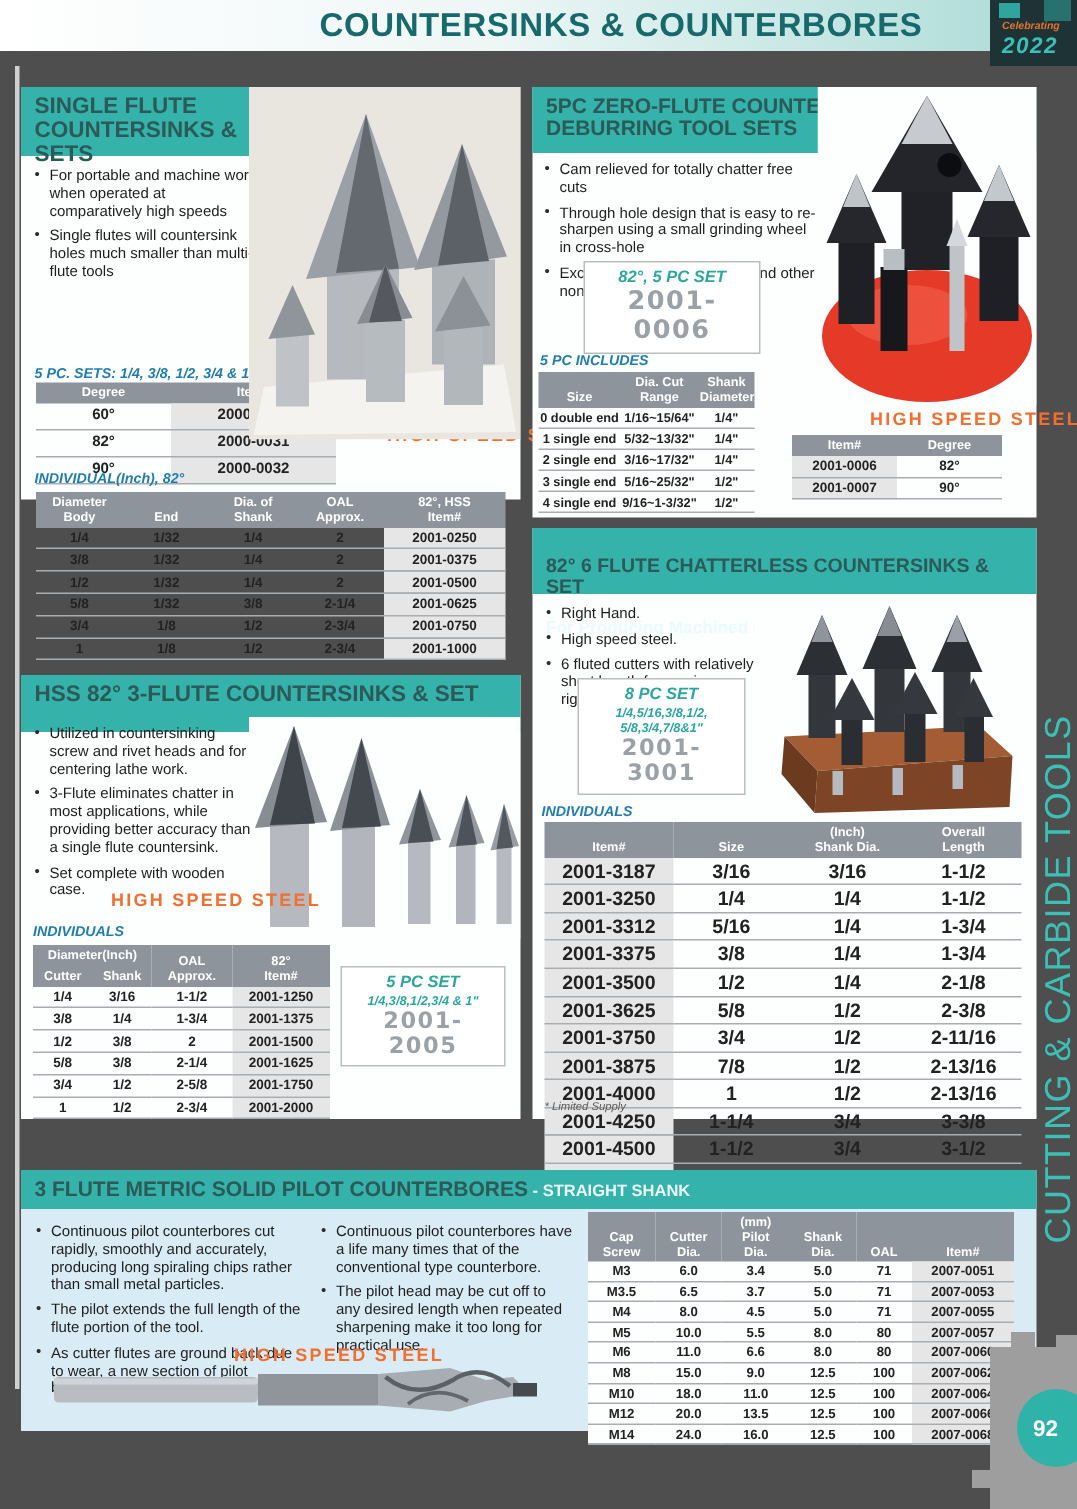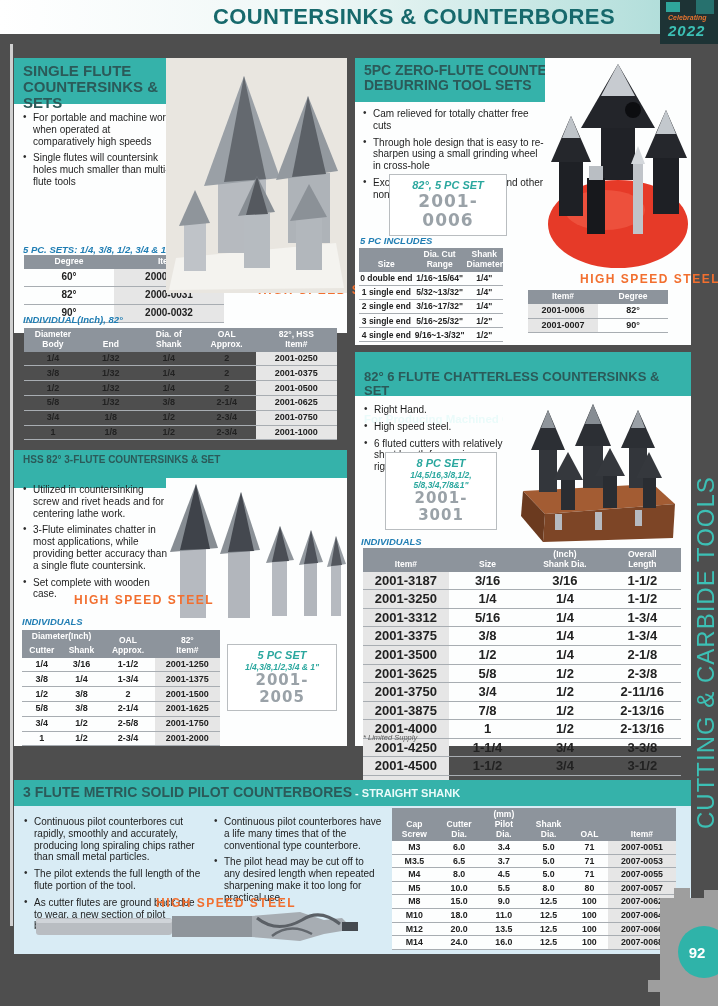--- a/index.html
+++ b/index.html
@@ -25,21 +25,21 @@
   .p2 { left:14px; top:450px; width:333px; height:296px; }
   .p4 { left:355px; top:58px;  width:336px; height:287px; }
   .p5 { left:355px; top:352px; width:336px; height:394px; }
   .p3 { left:14px; top:752px; width:677px; height:174px; background:#d9ecf5;margin-top:28px; }
 
   .band { background:#35b2aa; color:#2b5a59; font-weight:bold; padding:5px 8px 4px 9px; line-height:1.08; white-space:pre-line; }
   .band-sub { color:#eafbfa; font-size:11.5px; line-height:1.1; margin-top:1px; }
   .p1 .band { font-size:15px; height:46px; width:100%; }
   .p4 .band { font-size:14px; height:44px; width:100%; }
   .p5 .band { font-size:13px; height:44px; padding-top:4px; }
-  .p2 .band { font-size:10px; height:38px; padding-top:5px; }
+  .p2 .band { font-size:15px; height:38px; padding-top:5px; }
   .p3 .band { font-size:14px; height:26px; padding-top:5px; white-space:nowrap; }
   .band-suffix { color:#eafbfa; font-size:11px; font-weight:bold; }
 
   .bullets { position:absolute; list-style:none; }
   .bullets li { position:relative; padding-left:10px; color:#1d1d1d; font-size:10px; line-height:1.18; margin-bottom:5px; font-weight:500; }
   .bullets li::before { content:"•"; position:absolute; left:0; top:-1px; color:#2d2d2d; }
 
   .blue-label { position:absolute; color:#1f7db3; font-style:italic; font-weight:bold; font-size:9.5px; white-space:nowrap; }
   .hss { position:absolute; color:#f26f2f; font-weight:bold; font-size:12px; letter-spacing:1.5px; white-space:nowrap;padding-left:32px; }
   .footnote { position:absolute; font-size:7.5px; font-style:italic; color:#5a5a5a; }
@@ -593,20 +593,28 @@
           </tr>
           <tr>
             <td>M5</td>
             <td>10.0</td>
             <td>5.5</td>
             <td>8.0</td>
             <td>80</td>
             <td>2007-0057</td>
           </tr>
           <tr>
+            <td>M6</td>
+            <td>11.0</td>
+            <td>6.6</td>
+            <td>8.0</td>
+            <td>80</td>
+            <td>2007-0060</td>
+          </tr>
+          <tr>
             <td>M8</td>
             <td>15.0</td>
             <td>9.0</td>
             <td>12.5</td>
             <td>100</td>
             <td>2007-0062</td>
           </tr>
           <tr>
             <td>M10</td>
             <td>18.0</td>

